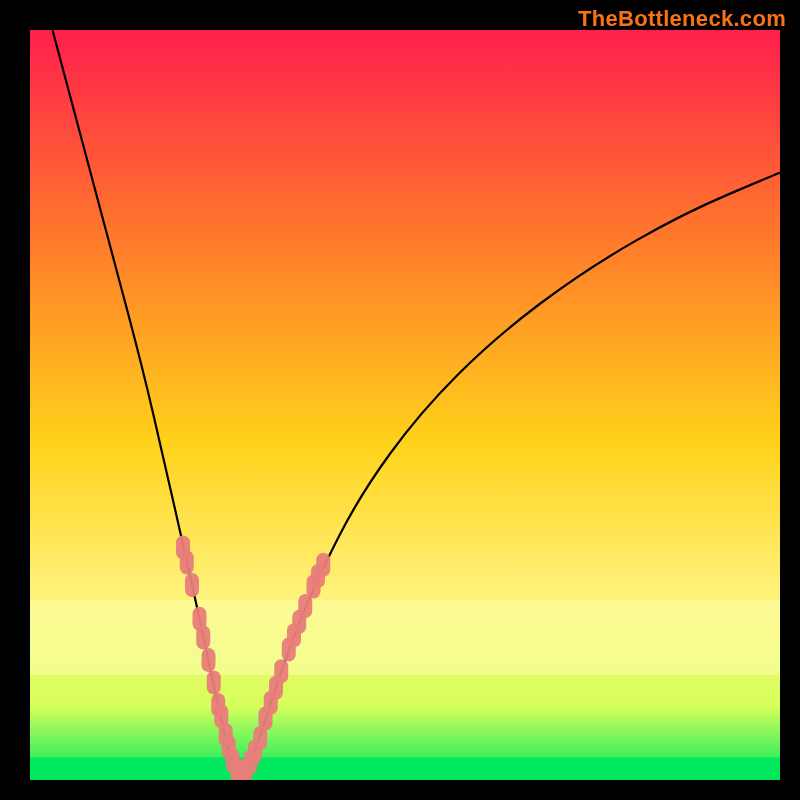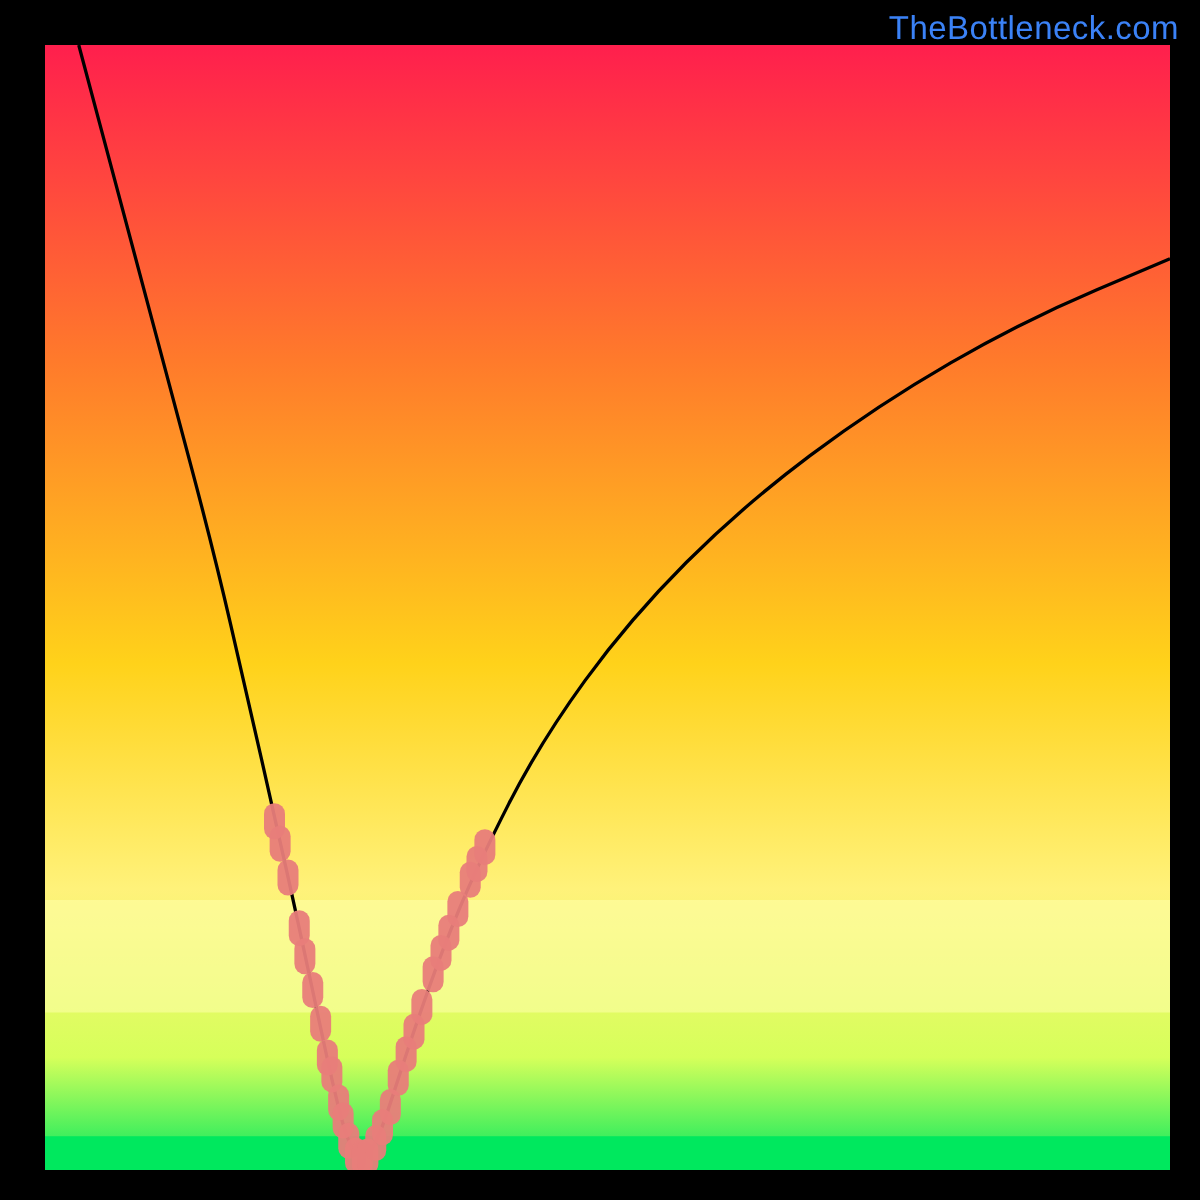--- a/index.html
+++ b/index.html
@@ -13,23 +13,23 @@
   }
   .frame {
     position: absolute;
     inset: 0;
     background: #000;
   }
   .watermark {
     position: absolute;
     top: 6px;
     right: 14px;
-    color: #3b82f6;
+    color: #f97316;
     font-size: 22px;
-    font-weight: 400;
+    font-weight: 700;
     letter-spacing: 0.3px;
     z-index: 5;
     user-select: none;
   }
   .plot {
     position: absolute;
     left: 30px;
     top: 30px;
     width: 750px;
     height: 750px;

